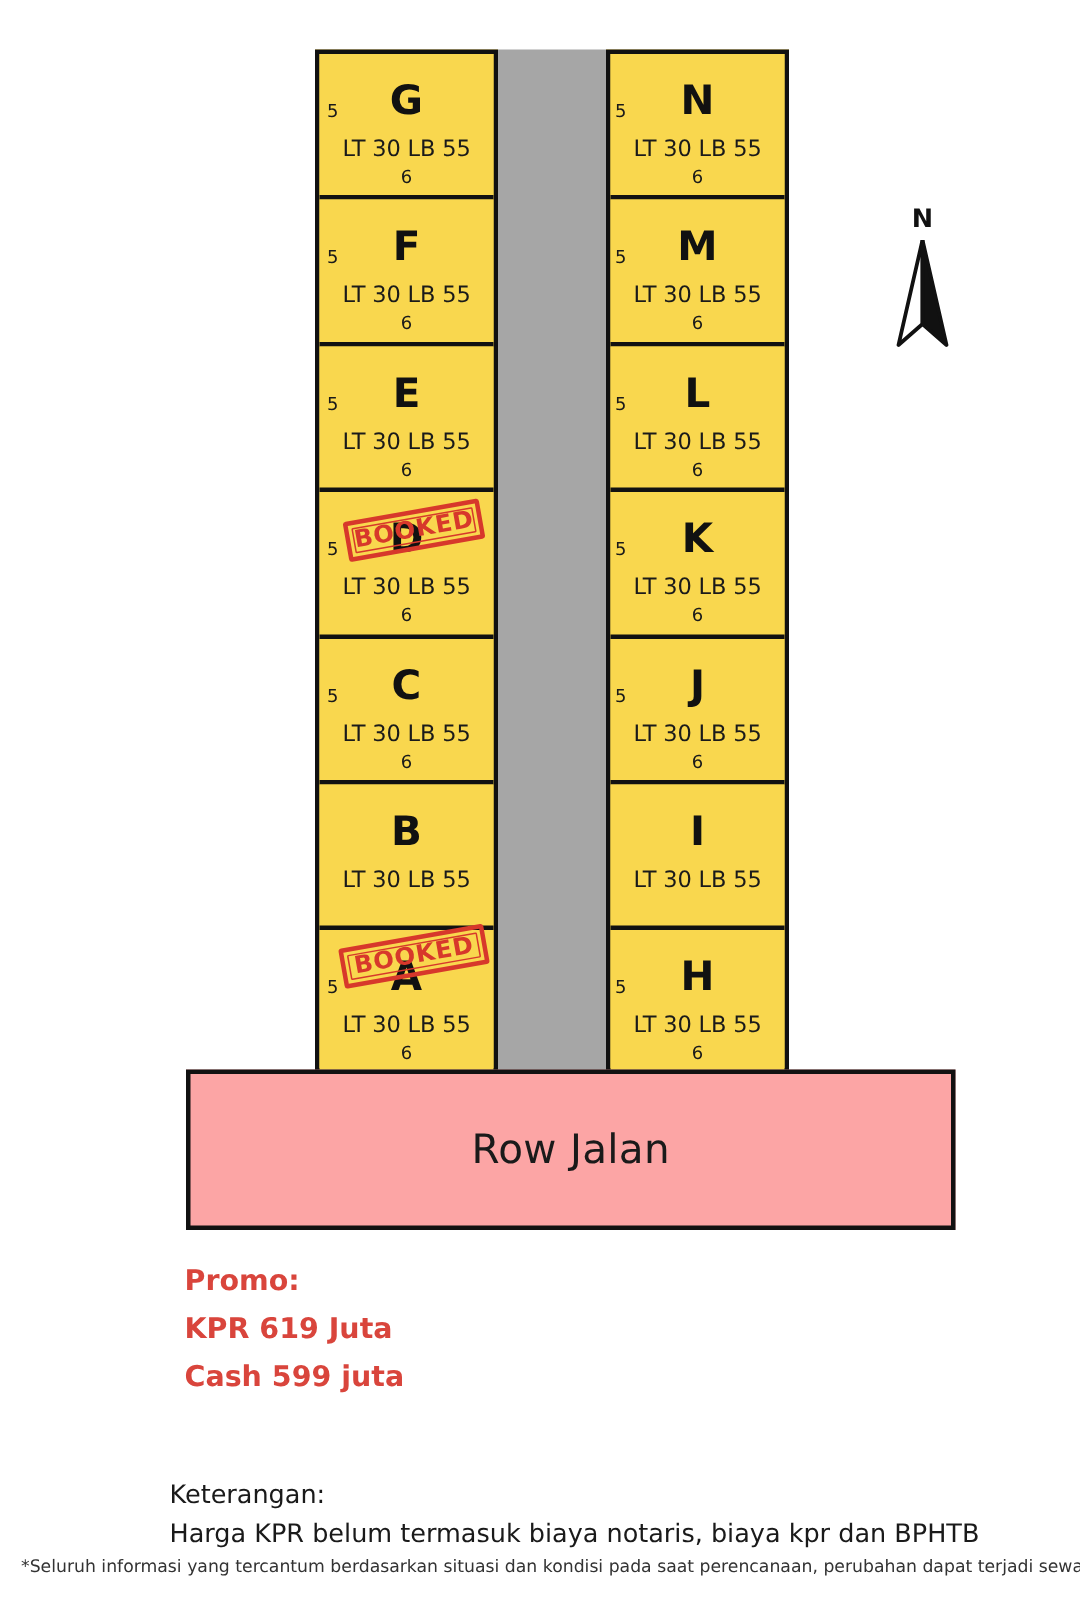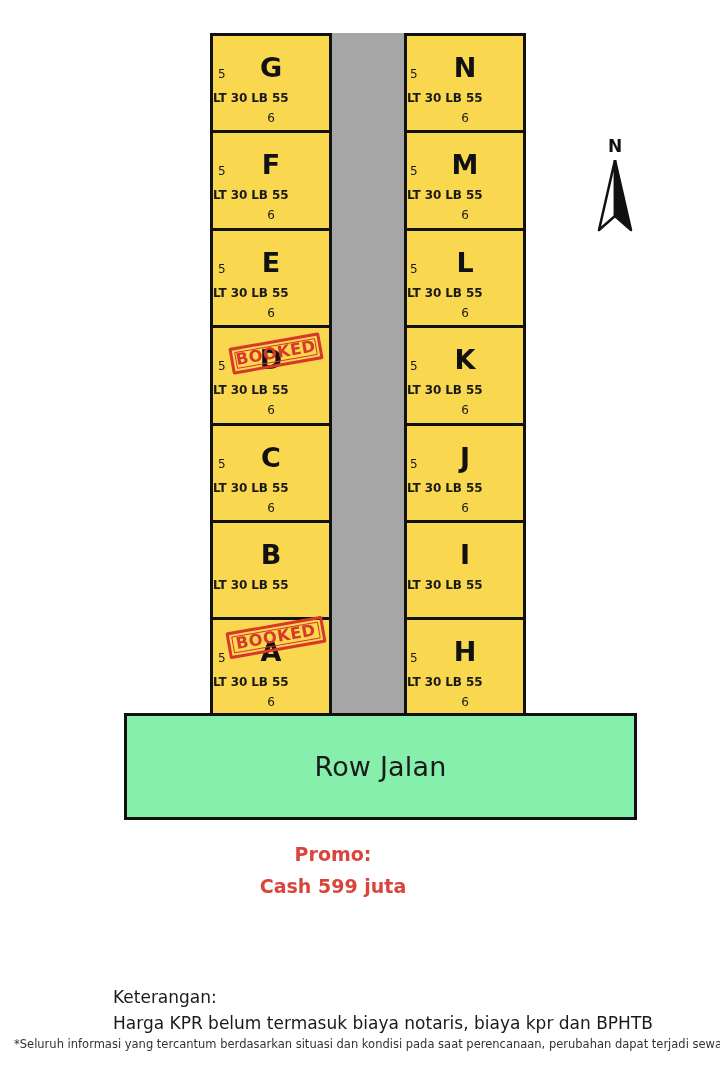--- a/index.html
+++ b/index.html
@@ -78,26 +78,25 @@
     font-size: 27px;
     font-weight: bold;
     line-height: 1;
     color: #111111;
   }
   .k-spec {
     position: absolute;
     left: 0;
     right: 0;
     top: 56px;
-    text-align: left;
-    font-size: 12px;
+    text-align: center;
+    font-size: 15px;
     line-height: 1;
     color: #1a1a1a;
     letter-spacing: -0.1px;
-    font-weight: bold;
   }
   .k-bottom-num {
     position: absolute;
     left: 0;
     right: 0;
     top: 76px;
     text-align: center;
     font-size: 12px;
     line-height: 1;
     color: #1a1a1a;
@@ -138,21 +137,21 @@
   }
   .stamp-a { top: 4px; width: 92px; margin-left: -44px; }
 
   
   #row-jalan {
     position: absolute;
     left: 124px;
     top: 713px;
     width: 513px;
     height: 107px;
-    background: #86efac;
+    background: #fca5a5;
     border: 3px solid #111111;
     box-sizing: border-box;
     display: flex;
     align-items: center;
     justify-content: center;
   }
   #row-jalan-label {
     font-size: 27px;
     color: #1a1a1a;
     letter-spacing: 0.2px;
@@ -181,21 +180,20 @@
     left: 10px;
     top: 22px;
   }
 
   
   #promo {
     position: absolute;
     left: 123px;
     top: 838px;
     width: 420px;
-    text-align: center;
   }
   .promo-line {
     font-size: 19px;
     font-weight: bold;
     color: #D9453C;
     line-height: 32px;
     white-space: nowrap;
   }
 
   
@@ -333,20 +331,21 @@
 <div id="compass">
   <div id="compass-letter">N</div>
   <svg id="compass-arrow" width="44" height="74" viewBox="0 0 44 74">
     <polygon points="22,0 6,70 22,56" fill="#ffffff" stroke="#111111" stroke-width="2.5" stroke-linejoin="round"></polygon>
     <polygon points="22,0 38,70 22,56" fill="#111111" stroke="#111111" stroke-width="2.5" stroke-linejoin="round"></polygon>
   </svg>
 </div>
 
 <div id="promo">
     <div class="promo-line">Promo:</div>
+    <div class="promo-line">KPR 619 Juta</div>
     <div class="promo-line">Cash 599 juta</div>
   </div>
 
 <div id="keterangan">
     <div class="ket-line">Keterangan:</div>
     <div class="ket-line">Harga KPR belum termasuk biaya notaris, biaya kpr dan BPHTB</div>
   </div>
 
 <div id="footnote">
     <div class="foot-line">*Seluruh informasi yang tercantum berdasarkan situasi dan kondisi pada saat perencanaan, perubahan dapat terjadi sewaktu-</div>

